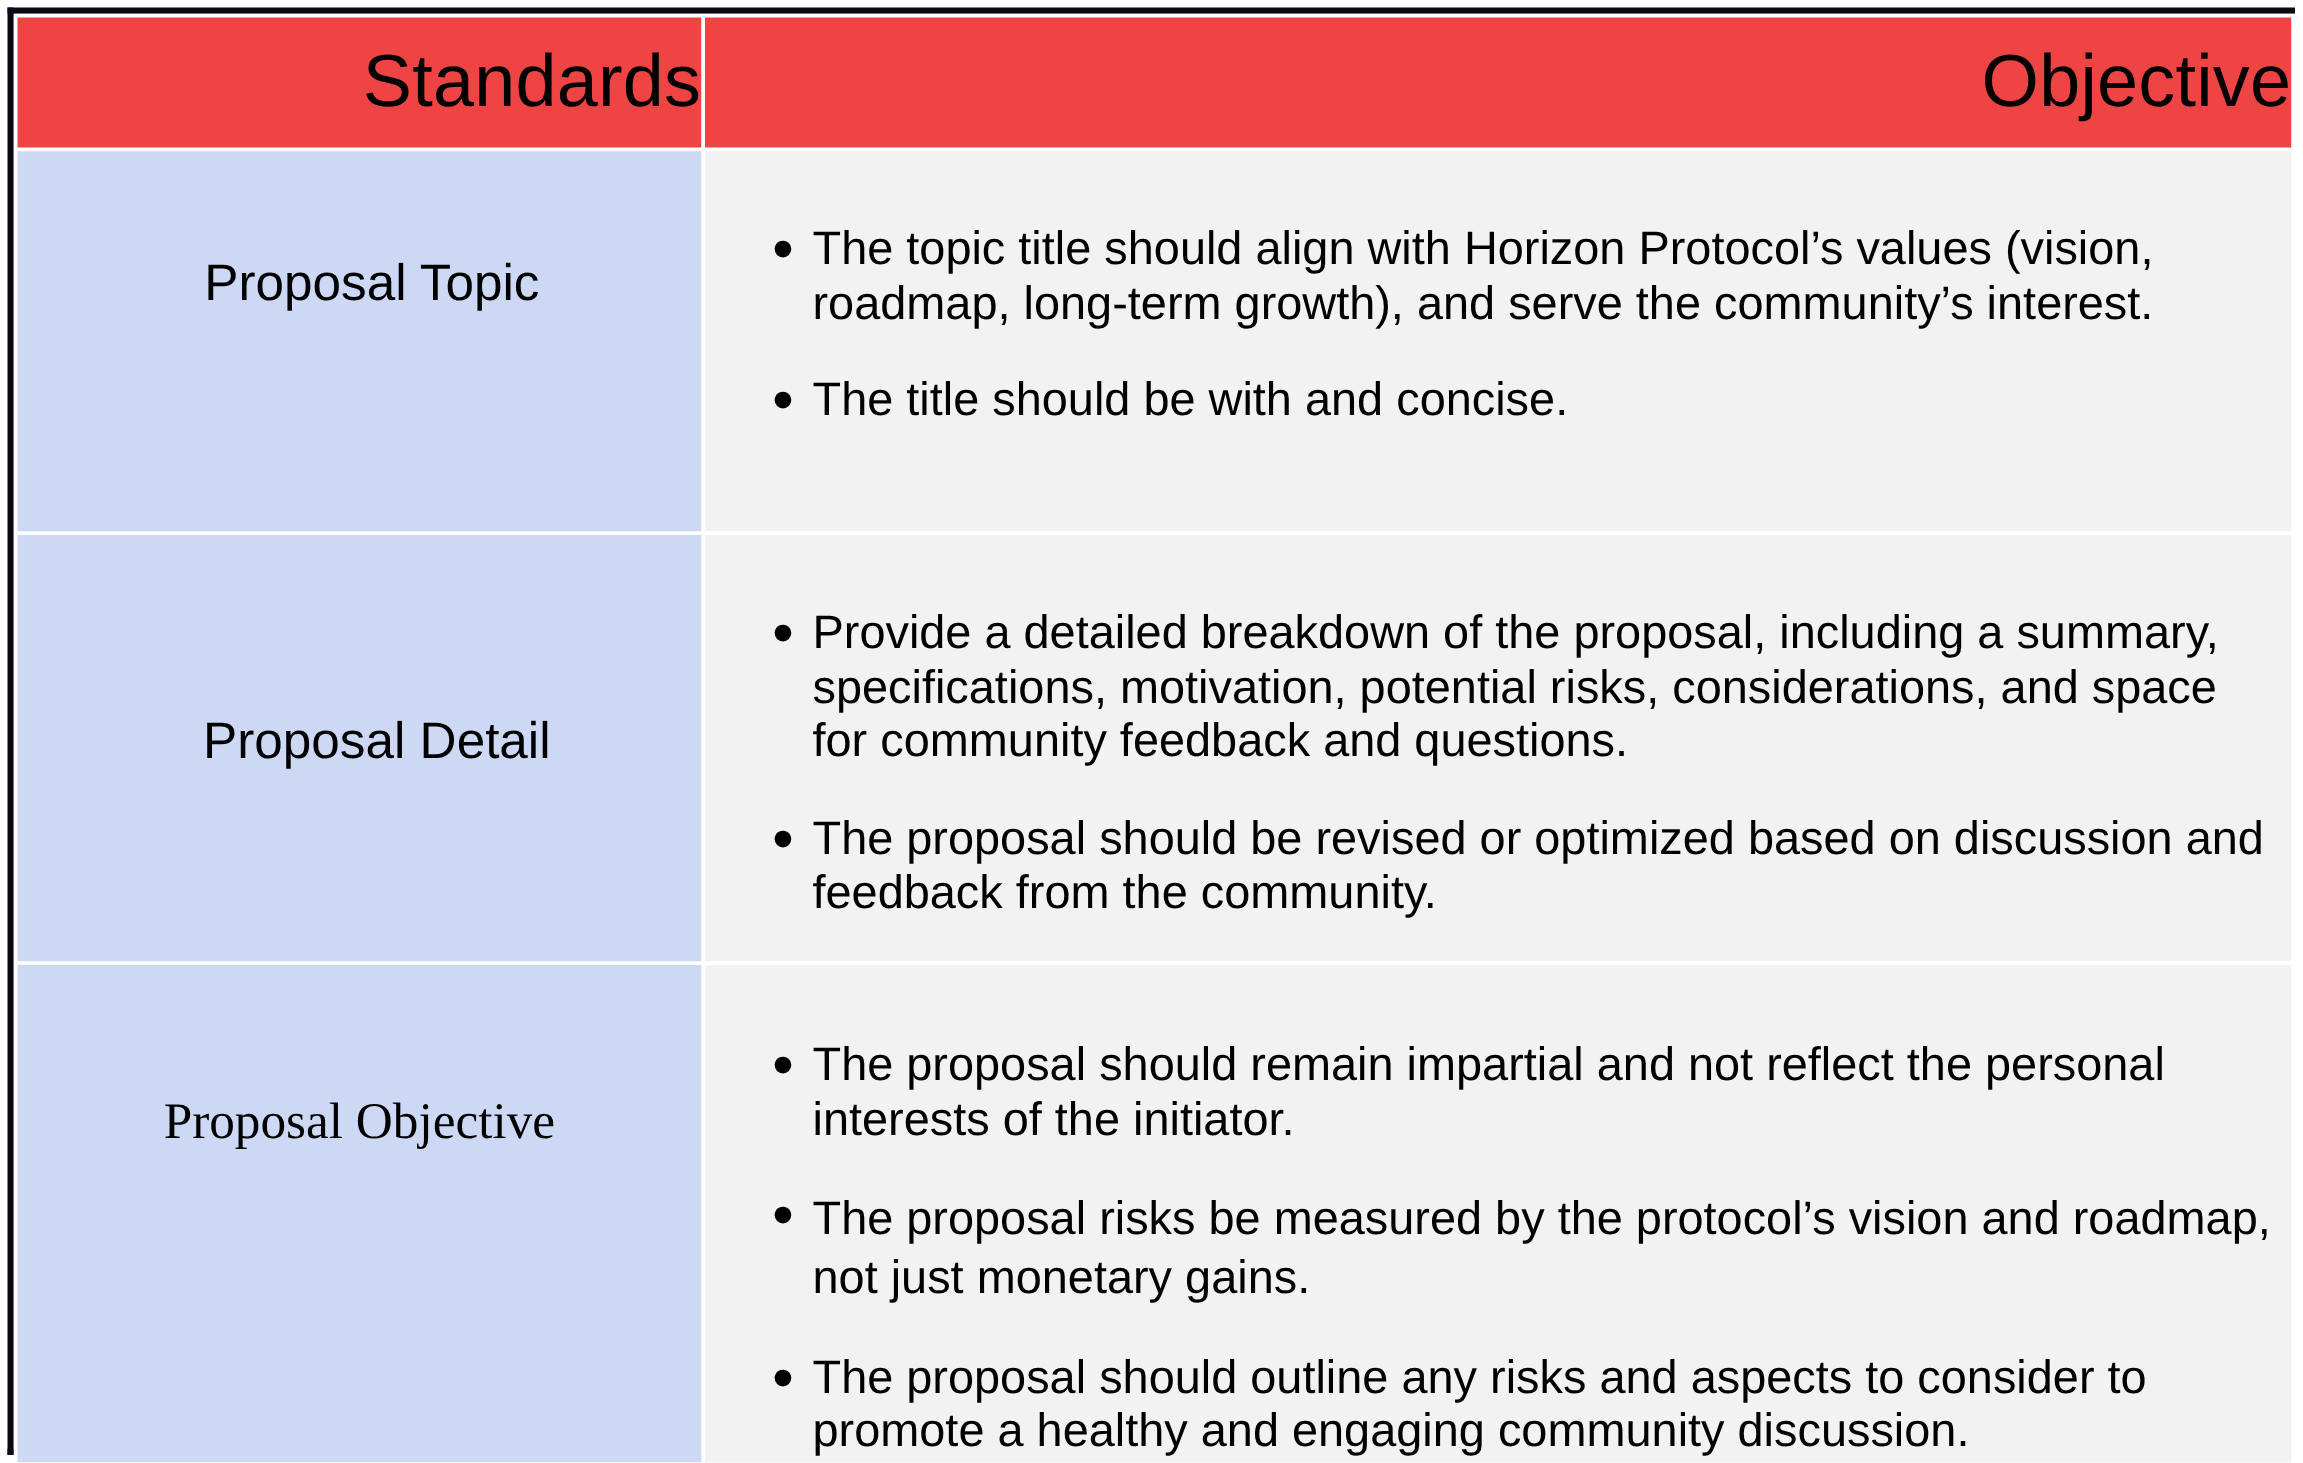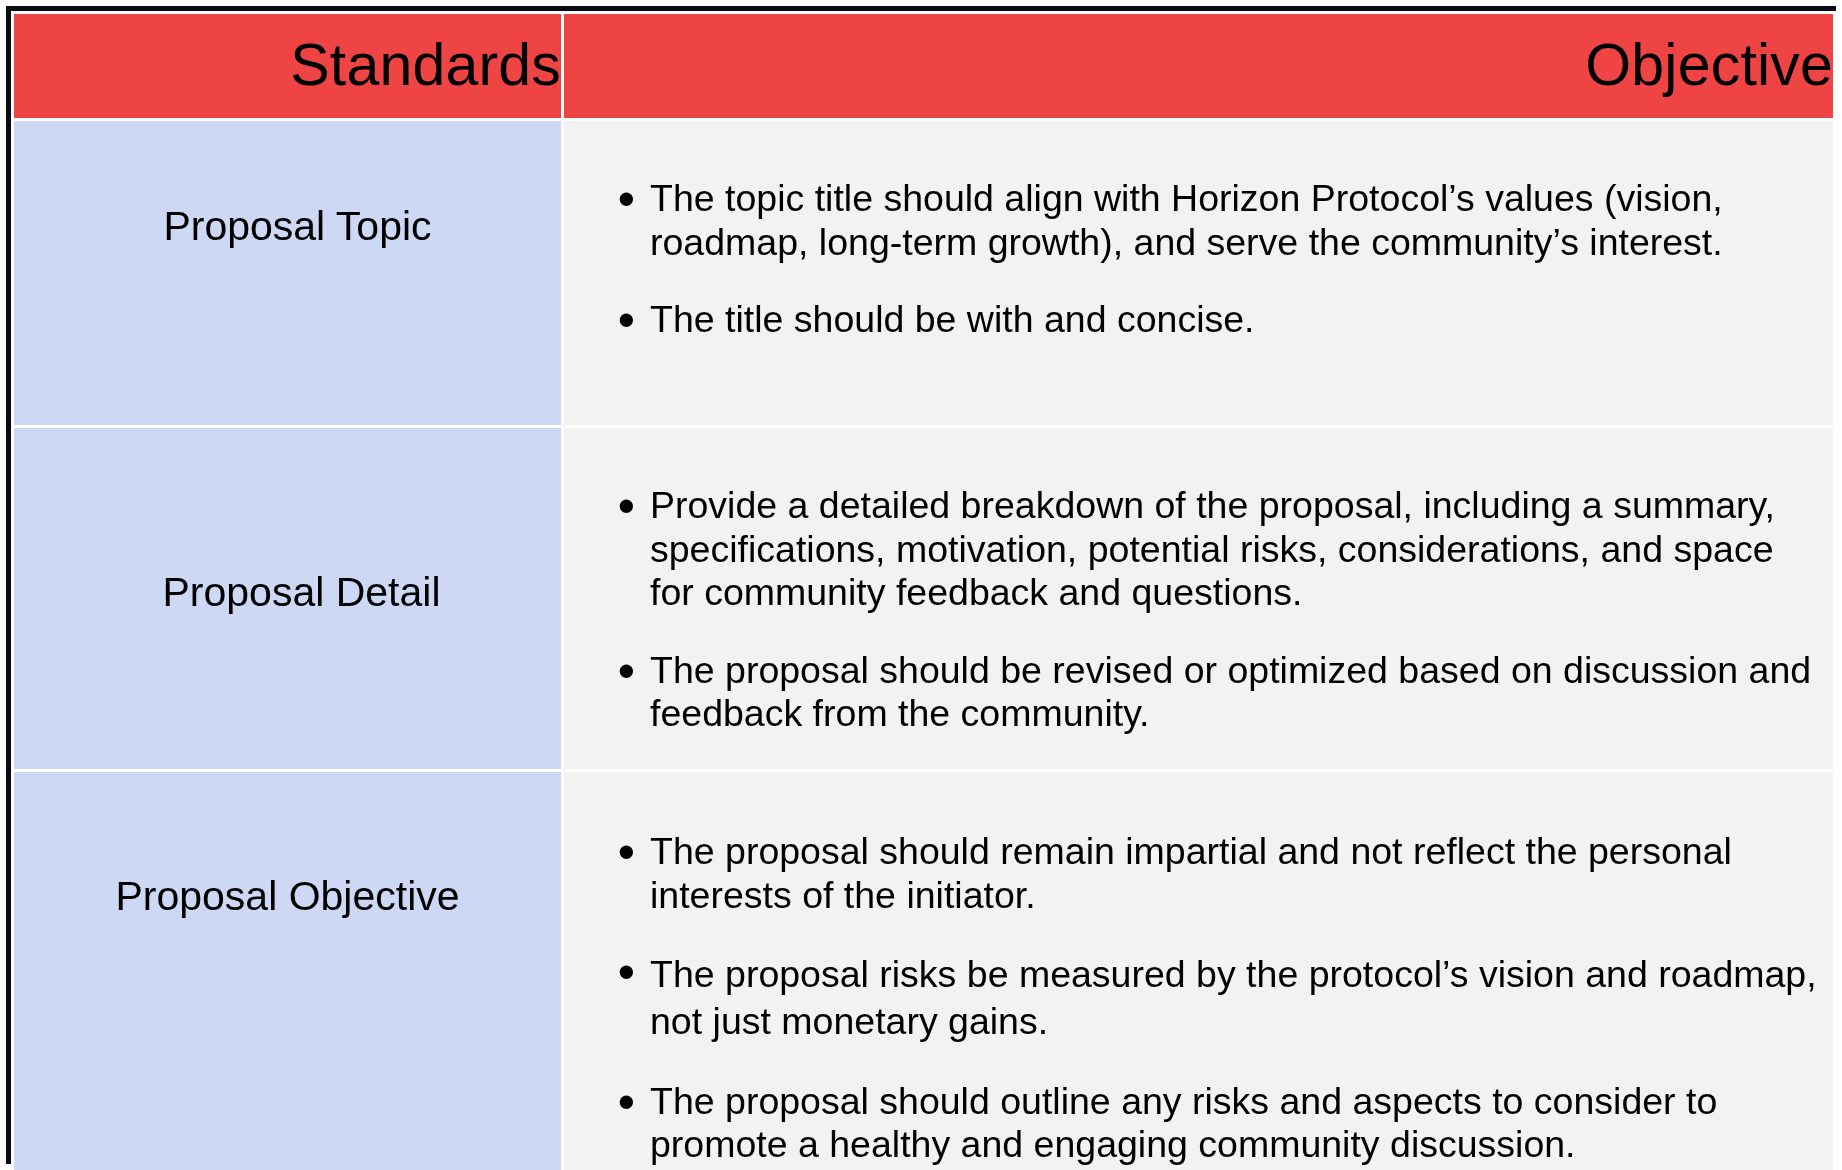--- a/index.html
+++ b/index.html
@@ -118,21 +118,21 @@
     margin-top: 34px;
   }
 
   
   .row-topic .gl-cell       { padding: 22px 0 0 0; }
   .row-detail .gl-cell      { padding: 22px 0 0 0; }
   .row-objective .gl-cell   { padding: 24px 0 0 0; }
 
   .row-topic .std-label     { transform: translateY(-46px); margin-left: 20px; }
   .row-detail .std-label    { transform: translateY(-6px); margin-left: 28px; }
-  .row-objective .std-label { transform: translateY(-74px); }
+  .row-objective .std-label { transform: translateY(-74px); font-family: Liberation Serif, serif; }
 
   
   ul.gl-list li.loose { line-height: 1.26; }
   ul.gl-list li.loose .bullet { line-height: 1.28; }
 
   
   .row-head     { height: 104px; }
   .row-topic    { height: 304px; }
   .row-detail   { height: 341px; }
   .row-objective{ height: 398px; }

